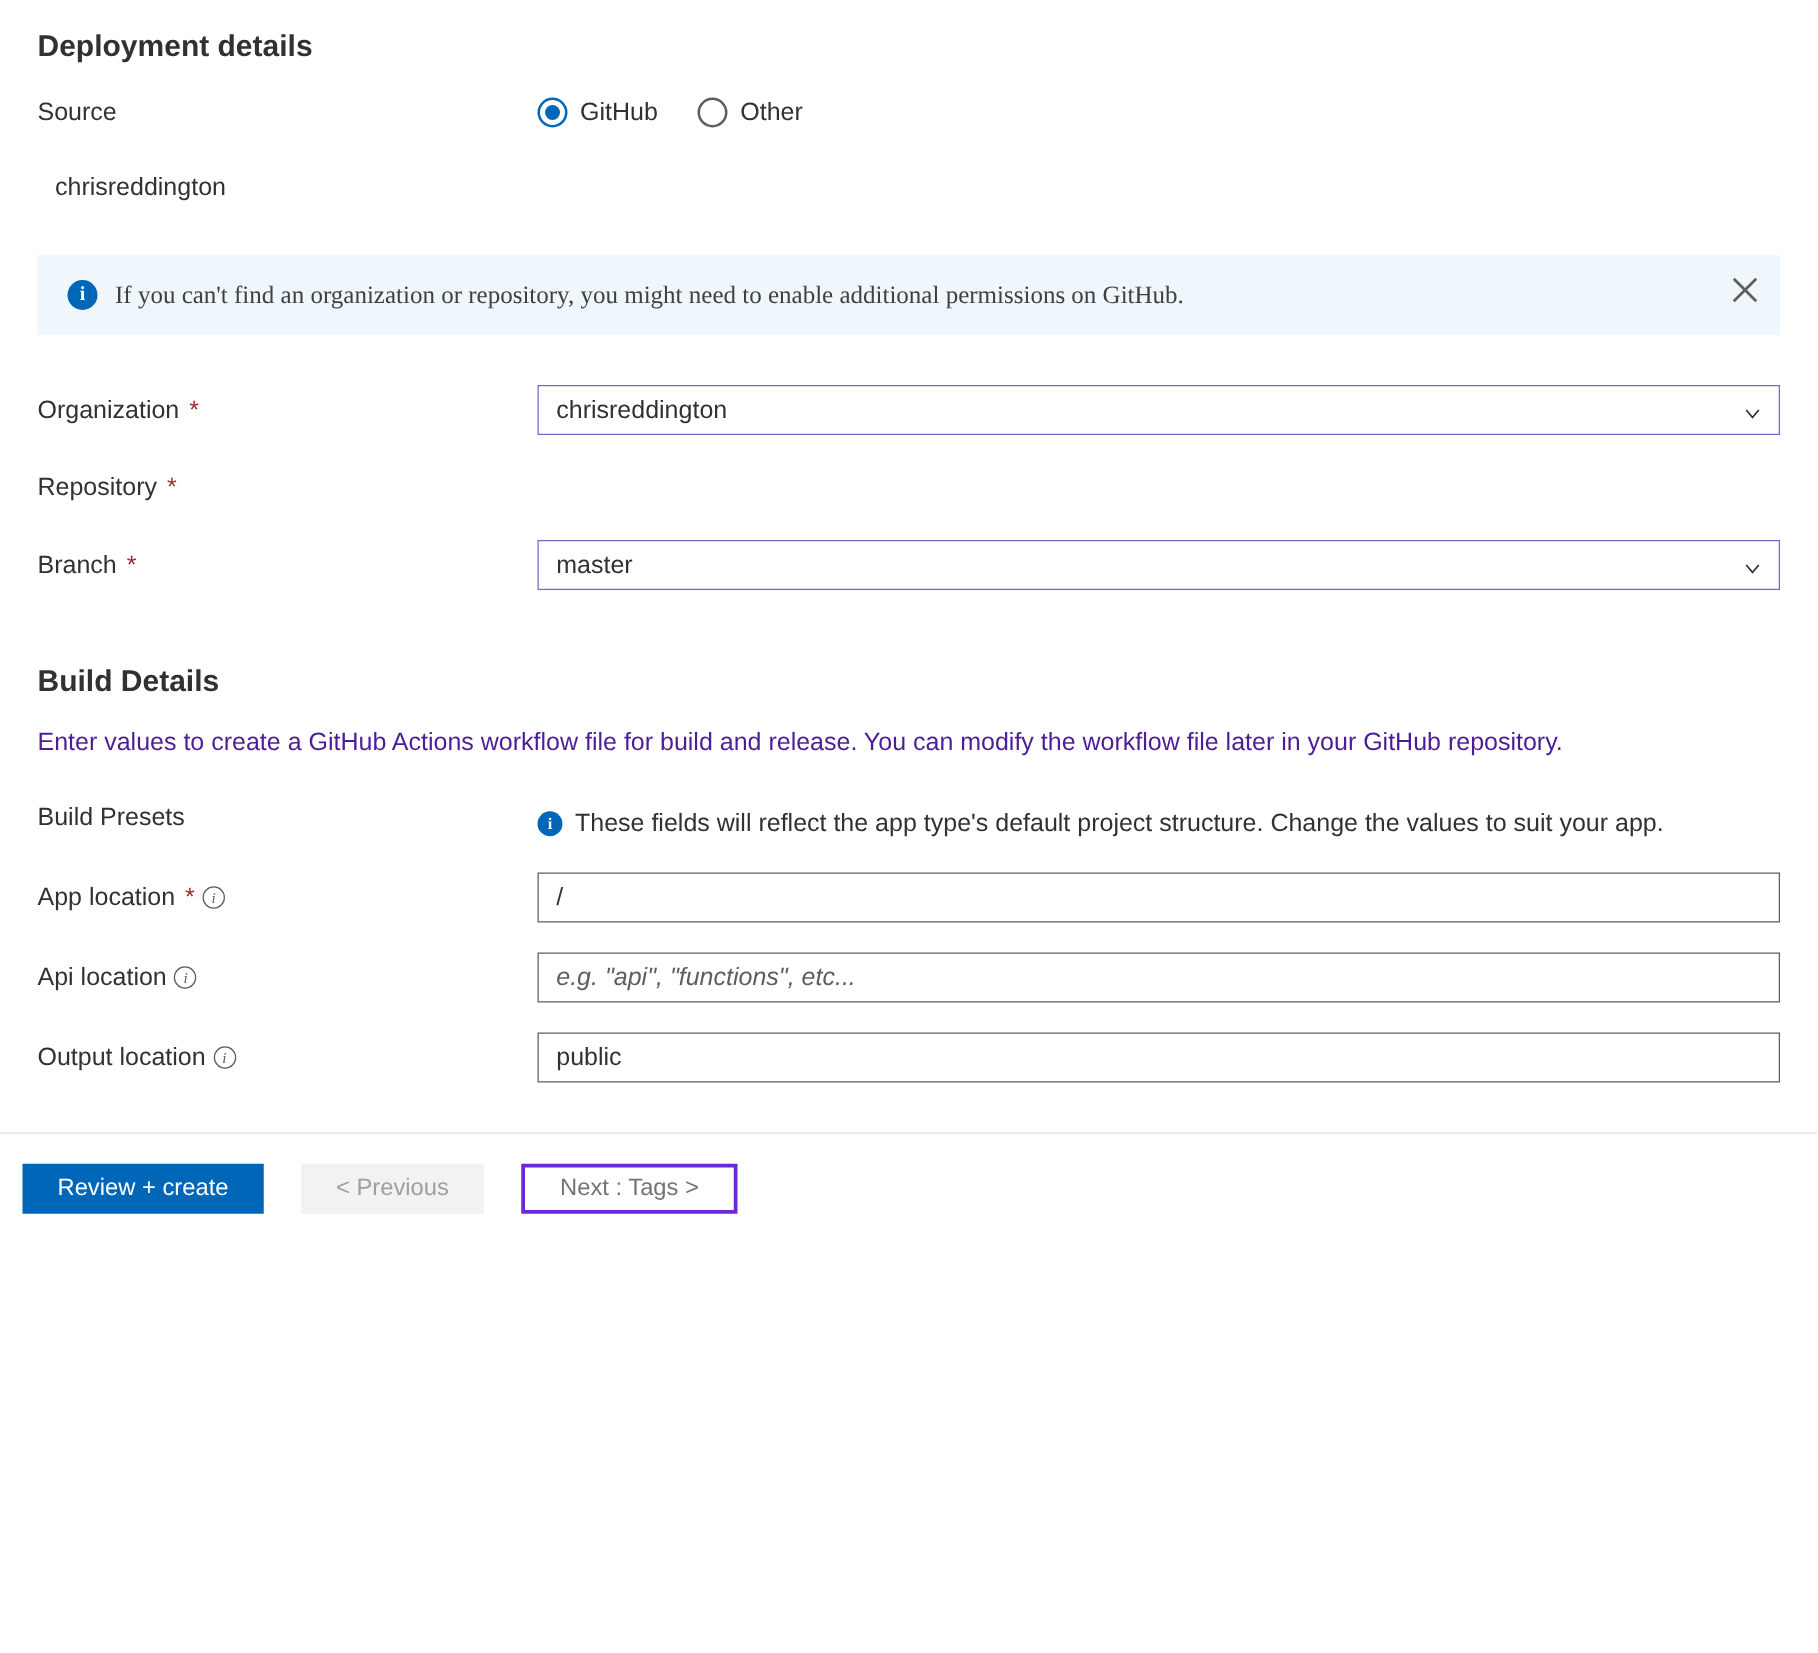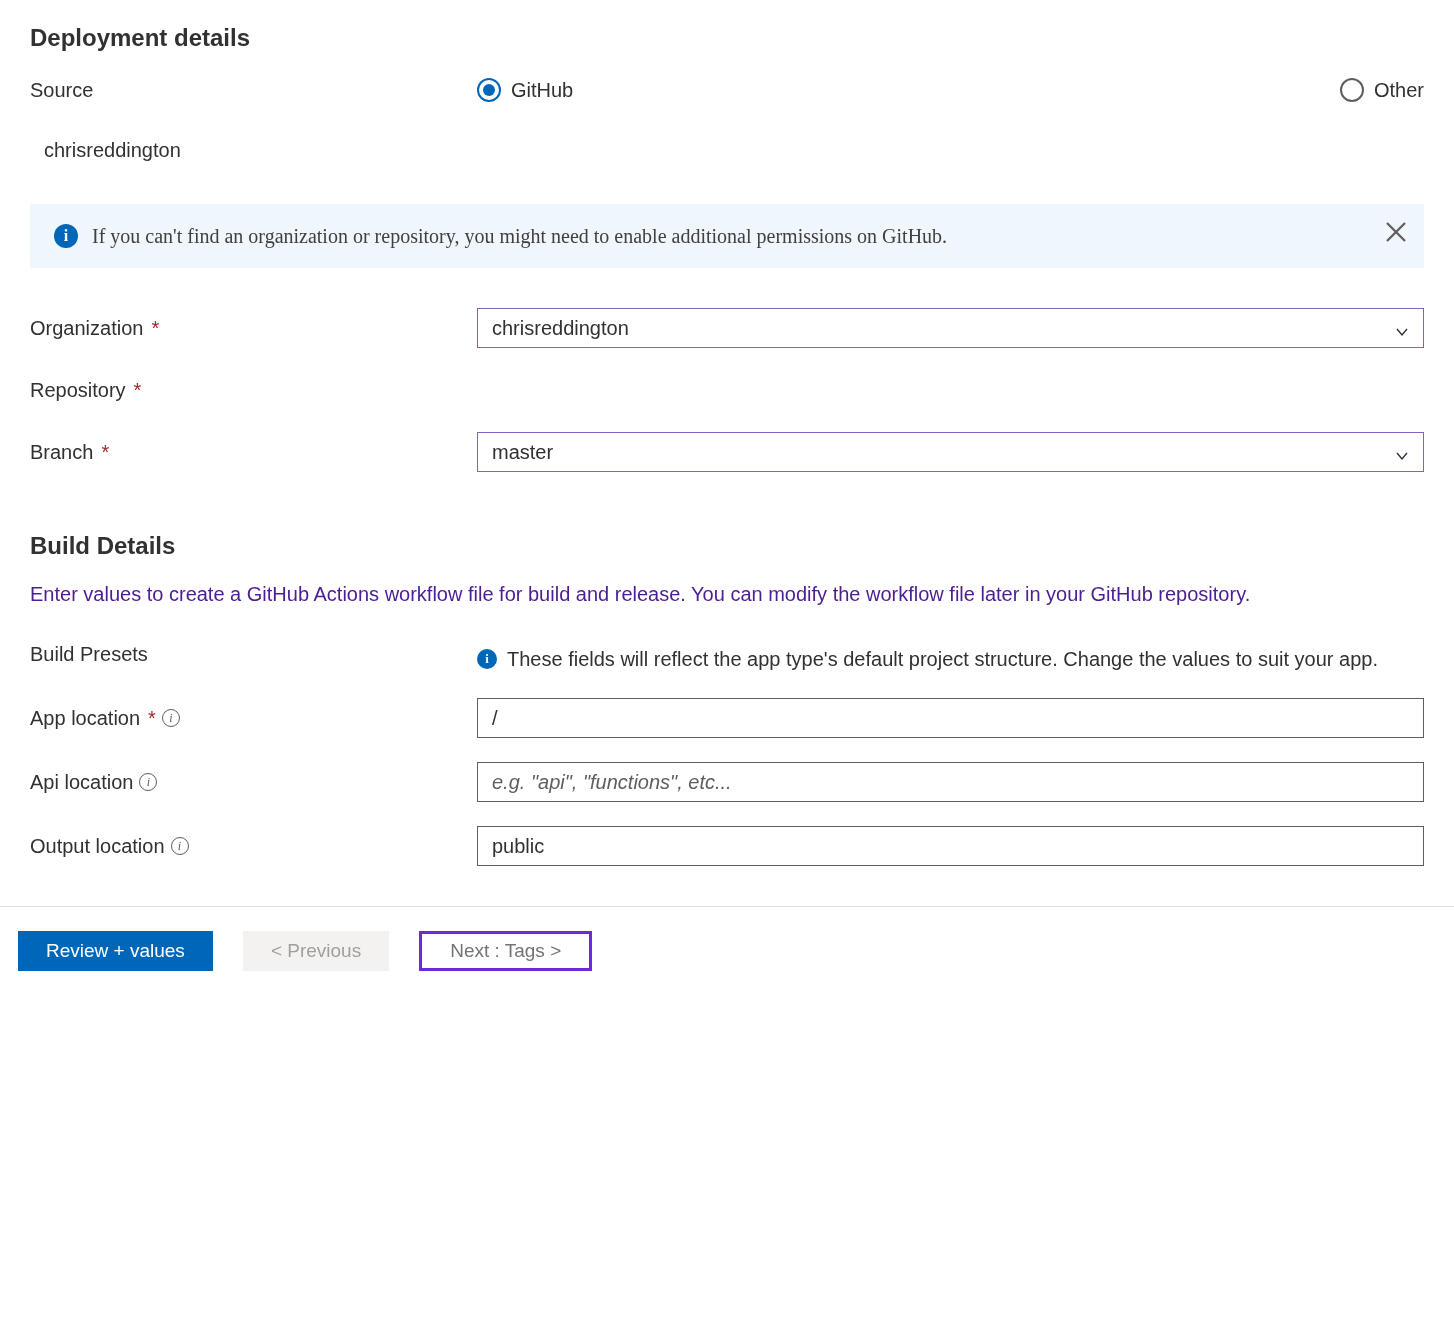--- a/index.html
+++ b/index.html
@@ -22,37 +22,36 @@
       font-size: 20px;
       color: #4c1d95;
       margin-bottom: 26px;
       line-height: 1.45;
     }
     .field-row {
       display: flex;
       align-items: center;
       margin-bottom: 24px;
       min-height: 36px;
-      gap: 47px;
     }
     .field-label {
       width: 400px;
       flex-shrink: 0;
       font-size: 20px;
       color: #323130;
       display: flex;
       align-items: center;
       gap: 6px;
     }
     .field-control {
       flex: 1;
       position: relative;
     }
     .required { color: #a4262c; margin-left: 2px; }
-    .radio-group { display: flex; gap: 32px; align-items: center; justify-content: space-between; }
+    .radio-group { display: flex; gap: 32px; align-items: center; }
     .radio-option { display: inline-flex; align-items: center; gap: 10px; font-size: 20px; cursor: pointer; }
     .radio-outer {
       width: 24px; height: 24px; border-radius: 50%;
       border: 2px solid #605e5c; display: inline-flex;
       align-items: center; justify-content: center;
       flex-shrink: 0;
     }
     .radio-outer.selected { border-color: #0067b8; }
     .radio-inner { width: 12px; height: 12px; border-radius: 50%; background: #0067b8; }
     .static-value { font-size: 20px; color: #323130; padding-left: 14px; }
@@ -259,16 +258,16 @@
     <div class="field-control">
       <input class="text-input" type="text" value="public" style="">
     </div>
   </div>
 
 </div>
 
 <hr class="footer-divider">
 
 <div class="footer-bar">
-  <button class="btn btn-primary">Review + values</button>
+  <button class="btn btn-primary">Review + create</button>
   <button class="btn btn-disabled">&lt; Previous</button>
   <button class="btn btn-outline">Next : Tags &gt;</button>
 </div>
 
 </body></html>

